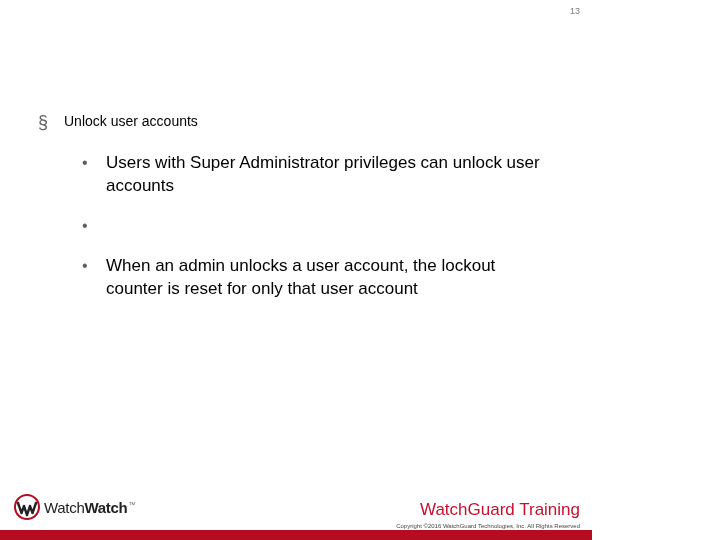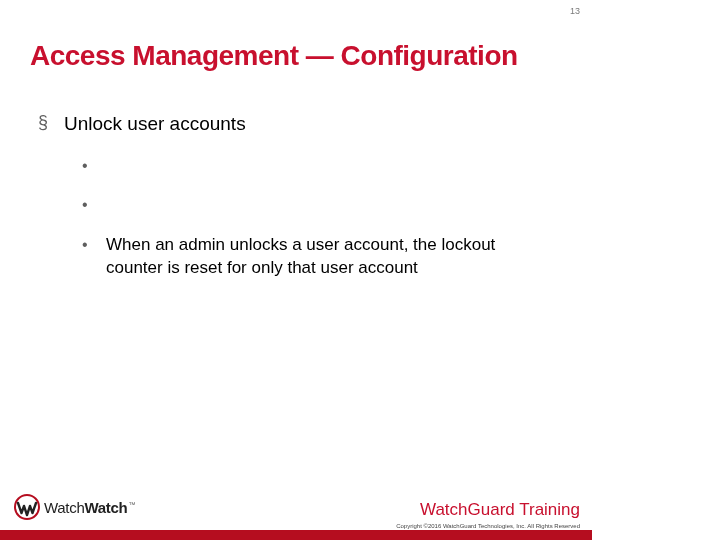--- a/index.html
+++ b/index.html
@@ -3,21 +3,21 @@
 <meta charset="utf-8">
 <style>
   * { box-sizing: border-box; margin: 0; padding: 0; }
   html, body { width: 720px; height: 540px; font-family: Arial, Helvetica, sans-serif; background: #fff; }
   .slide { position: relative; width: 592px; height: 540px; background: #ffffff; overflow: hidden; }
   .page-num { position: absolute; top: 6px; right: 12px; font-size: 9px; color: #7a7a7a; }
   .title { position: absolute; top: 40px; left: 30px; font-size: 28px; font-weight: 700; color: #c8102e; letter-spacing: -0.5px; }
   .content { position: absolute; top: 112px; left: 38px; right: 40px; }
   .lvl1 { display: flex; align-items: flex-start; margin-bottom: 18px; }
   .lvl1 .bullet { width: 10px; flex-shrink: 0; font-size: 18px; color: #5f5f5f; line-height: 1.2; margin-right: 16px; }
-  .lvl1 .txt { font-size: 19px; color: #000; line-height: 1.3; }
+  .lvl1 .txt { font-size: 14px; color: #000; line-height: 1.3; }
   .lvl2 { display: flex; align-items: flex-start; margin-left: 44px; margin-bottom: 18px; }
   .lvl2 .bullet { width: 10px; flex-shrink: 0; font-size: 16px; color: #5f5f5f; line-height: 1.35; margin-right: 14px; }
   .lvl2 .txt { font-size: 17px; color: #000; line-height: 1.35; max-width: 560px; }
   .footer { position: absolute; left: 0; right: 0; bottom: 0; }
   .footer-top { display: flex; align-items: flex-end; justify-content: space-between; padding: 0 12px 2px 14px; }
   .logo { display: flex; align-items: center; gap: 4px; }
   .logo svg { display: block; }
   .logo-text { font-size: 15px; color: #222; letter-spacing: -0.3px; }
   .logo-text .w { font-weight: 400; }
   .logo-text .g { font-weight: 700; }
@@ -27,31 +27,31 @@
   .copyright { font-size: 6px; color: #444; }
   .red-bar { height: 10px; background: #b50d1f; width: 100%; }
 </style>
 </head>
 <body>
 
 <div class="slide">
 
   <div class="page-num">13</div>
 
-  <h1 class="title">Access Management — Configuration</h1>
 
   <div class="content">
 
     <div class="lvl1">
       <span class="bullet">§</span>
       <span class="txt">Unlock user accounts</span>
     </div>
 
     <div class="lvl2">
       <span class="bullet">•</span>
+      <span class="txt">Users with Super Administrator privileges can unlock user accounts</span>
     </div>
 
     <div class="lvl2">
       <span class="bullet">•</span>
     </div>
 
     <div class="lvl2">
       <span class="bullet">•</span>
       <span class="txt">When an admin unlocks a user account, the lockout counter is reset for only that user account</span>
     </div>

